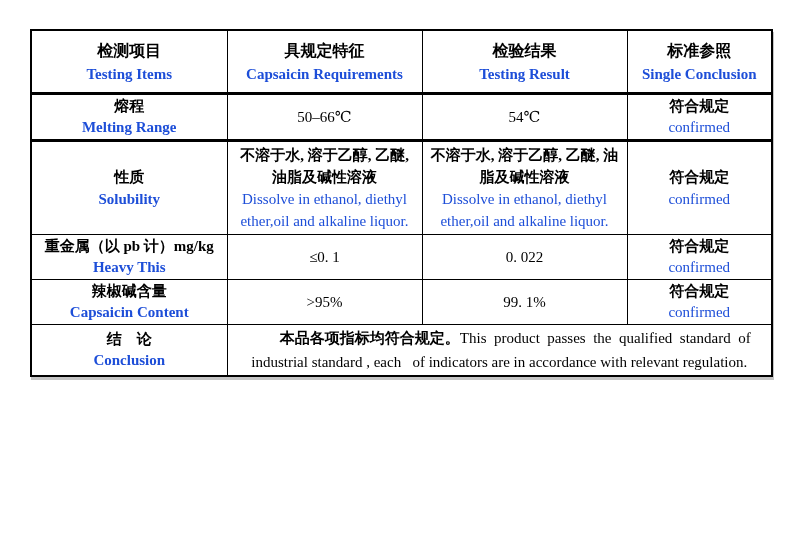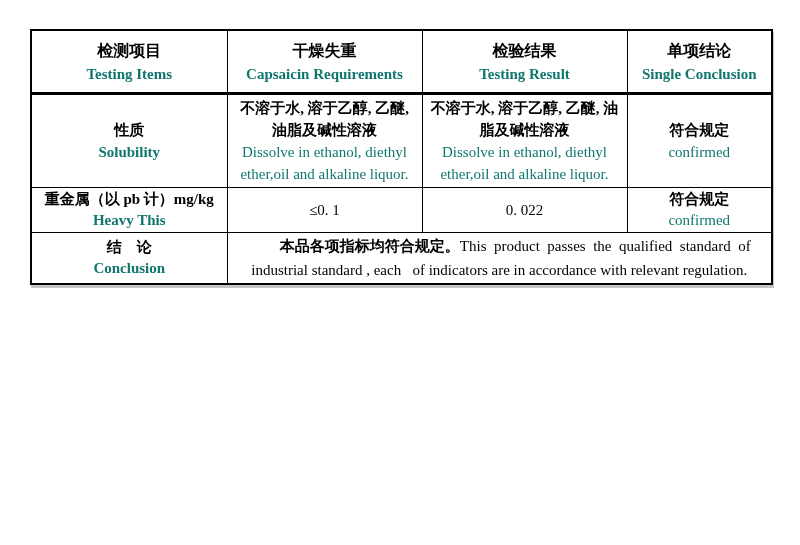--- a/index.html
+++ b/index.html
@@ -38,21 +38,21 @@
     font-size: 15px;
     line-height: 21px;
     color: #000;
   }
   .hdr .zh { font-size: 16px; line-height: 26px; }
   .en {
     font-family: "Liberation Serif", "DejaVu Serif", serif;
     font-weight: normal;
     font-size: 15px;
     line-height: 21px;
-    color: #0f766e;
+    color: #1d4ed8;
   }
   .enb { font-weight: bold; }
   .val {
     font-family: "Liberation Serif", "DejaVu Serif", serif;
     font-size: 15px;
     line-height: 20px;
     color: #000;
   }
   .sol .zh, .sol .en { line-height: 22px; }
 
@@ -81,34 +81,50 @@
       <col style="width:145px">
     </colgroup>
 
     <tbody>
         <tr class="hdr hb" style="height:63px">
       <th>
         <div class="zh">检测项目</div>
         <div class="en enb">Testing Items</div>
       </th>
       <th>
-        <div class="zh">干燥失重</div>
+        <div class="zh">具规定特征</div>
         <div class="en enb">Capsaicin Requirements</div>
       </th>
       <th>
         <div class="zh">检验结果</div>
         <div class="en enb">Testing Result</div>
       </th>
       <th>
-        <div class="zh">单项结论</div>
+        <div class="zh">标准参照</div>
         <div class="en enb">Single Conclusion</div>
       </th>
     </tr>
 
 
+    <tr class="hb" style="height:46px">
+      <td>
+        <div class="zh">熔程</div>
+        <div class="en enb">Melting Range</div>
+      </td>
+      <td>
+        <div class="val">50–66℃</div>
+      </td>
+      <td>
+        <div class="val">54℃</div>
+      </td>
+      <td>
+        <div class="zh">符合规定</div>
+        <div class="en">confirmed</div>
+      </td>
+    </tr>
 
     <tr class="sol" style="height:94px">
       <td>
         <div class="zh">性质</div>
         <div class="en enb">Solubility</div>
       </td>
       <td>
         <div class="zh">不溶于水, 溶于乙醇, 乙醚, 油脂及碱性溶液</div>
         <div class="en">Dissolve in ethanol, diethyl ether,oil and alkaline liquor.</div>
       </td>
@@ -134,20 +150,36 @@
       <td>
         <div class="val">0. 022</div>
       </td>
       <td>
         <div class="zh">符合规定</div>
         <div class="en">confirmed</div>
       </td>
     </tr>
 
 
+    <tr style="height:45px">
+      <td>
+        <div class="zh">辣椒碱含量</div>
+        <div class="en enb">Capsaicin Content</div>
+      </td>
+      <td>
+        <div class="val">&gt;95%</div>
+      </td>
+      <td>
+        <div class="val">99. 1%</div>
+      </td>
+      <td>
+        <div class="zh">符合规定</div>
+        <div class="en">confirmed</div>
+      </td>
+    </tr>
 
     <tr style="height:50px">
       <td>
         <div class="zh">结　论</div>
         <div class="en enb">Conclusion</div>
       </td>
       <td class="concl" colspan="3">
         <div class="t"><span class="czh">本品各项指标均符合规定。</span><span class="cen">This  product  passes  the  qualified  standard  of  industrial standard , each   of indicators are in accordance with relevant regulation.</span></div>
       </td>
     </tr>

